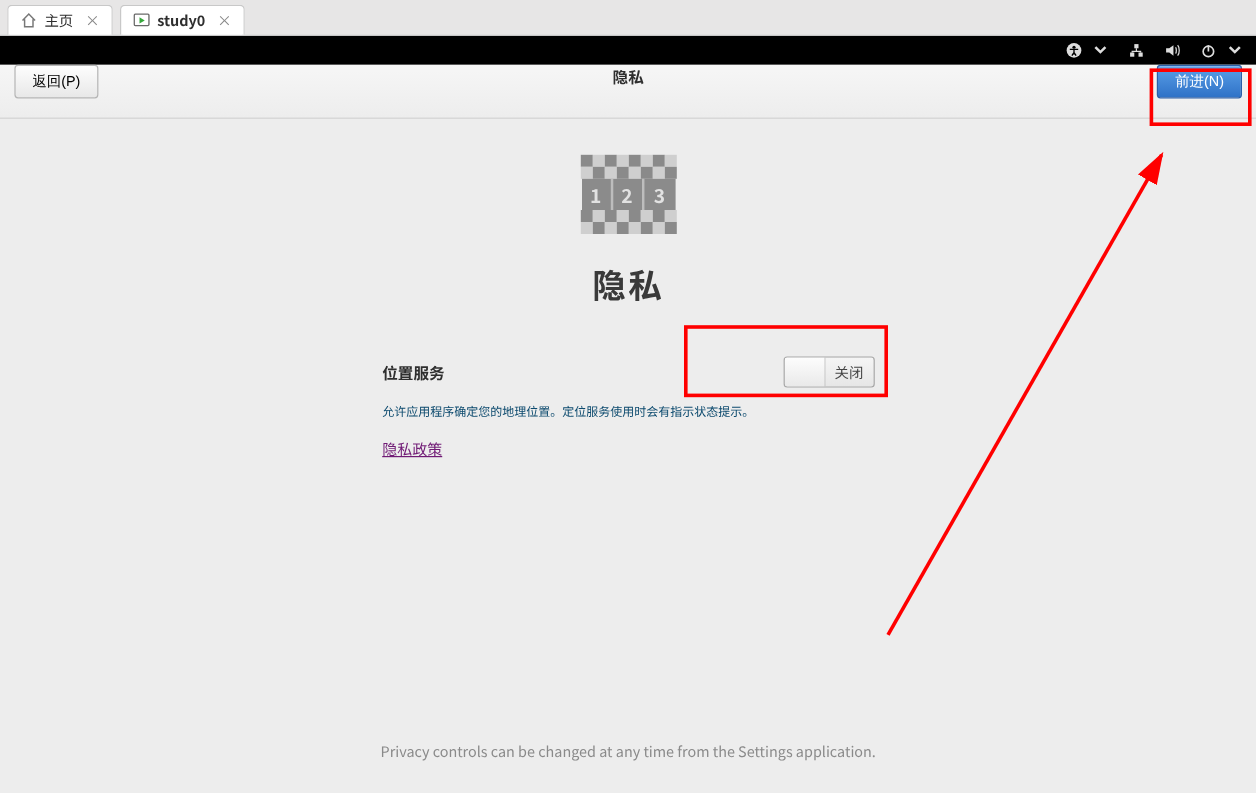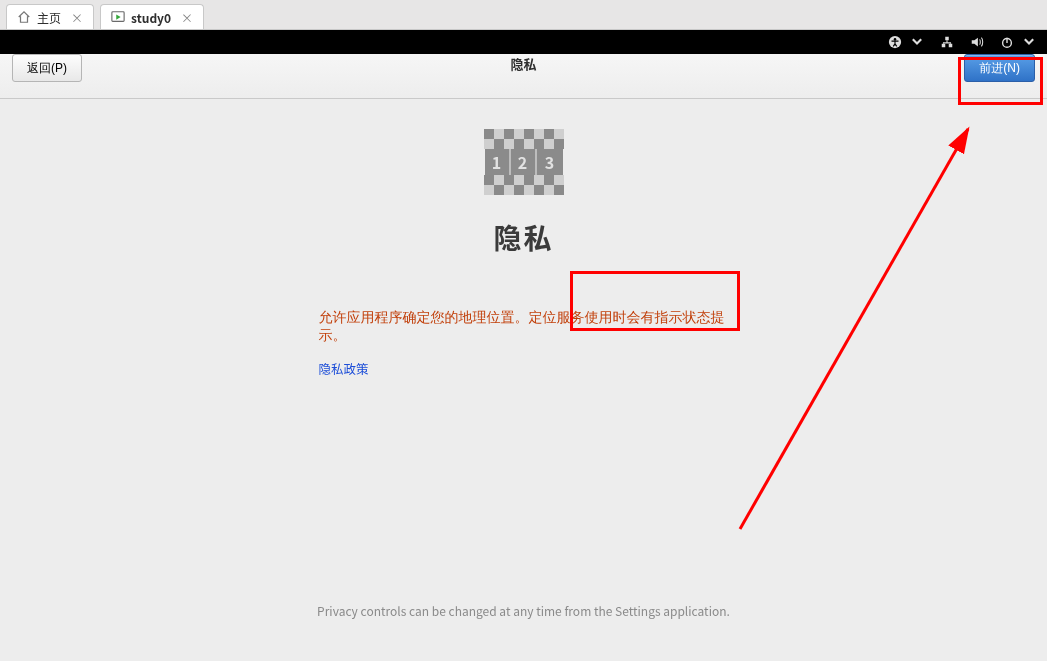--- a/index.html
+++ b/index.html
@@ -169,35 +169,35 @@
     border-right: 1px solid #bbb;
     border-radius: 2px 0 0 2px;
   }
   .toggle .state {
     flex: 1;
     text-align: center;
     color: #444;
   }
   .desc {
     margin-top: 12px;
-    font-size: 14px;
-    color: #c2410c;
-    font-family: Liberation Serif, serif;
+    font-size: 10px;
+    color: #0c4a6e;
   }
   .link {
     margin-top: 14px;
     font-size: 12.5px;
-    color: #1d4ed8;
+    color: #701a75;
+    text-decoration: underline;
     cursor: pointer;
     display: inline-block;
   }
 
   .footer-note {
     position: absolute;
-    bottom: 42px;
+    bottom: 26px;
     left: 0; right: 0;
     text-align: center;
     font-size: 12px;
     color: #8a8a8a;
   }
 
   
   .annot {
     position: absolute;
     border: 3px solid #ff0000;
@@ -328,20 +328,27 @@
       <div class="sq lt"></div>
         <div class="sq dk"></div>
         <div class="sq lt"></div>
         <div class="sq dk"></div>
     </div>
   </div>
 
   <div class="big-title">隐私</div>
 
   <div class="section">
+    <div class="row">
+      <span class="label">位置服务</span>
+      <div class="toggle">
+        <div class="knob"></div>
+        <div class="state">关闭</div>
+      </div>
+    </div>
     <div class="desc">允许应用程序确定您的地理位置。定位服务使用时会有指示状态提示。</div>
     <a class="link">隐私政策</a>
   </div>
 
   <div class="footer-note">Privacy controls can be changed at any time from the Settings application.</div>
 
   <div class="annot" style="left:570px; top:172px; width:170px; height:60px;"></div>
 
   <svg class="arrow-svg" style="left:700px; top:0; width:330px; height:450px;" viewBox="0 0 330 450">
     <defs>

